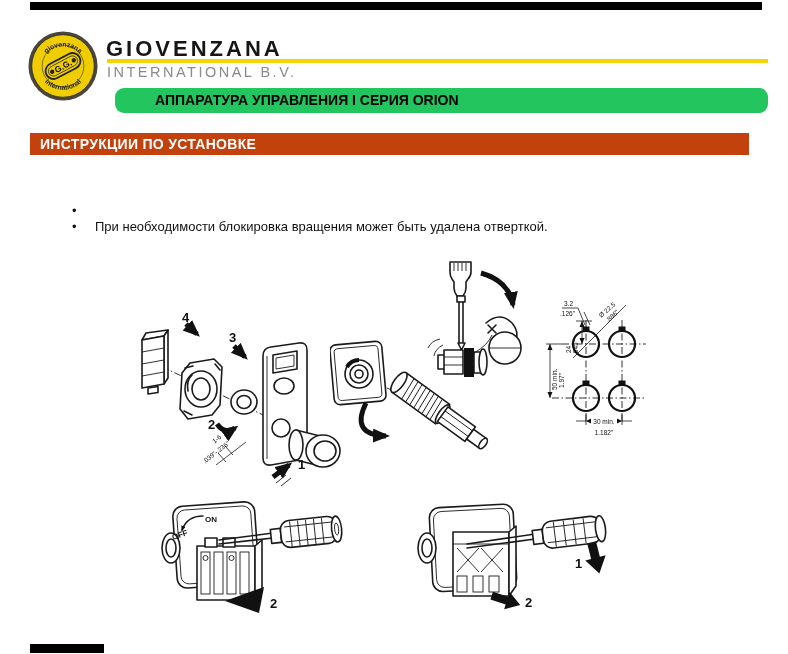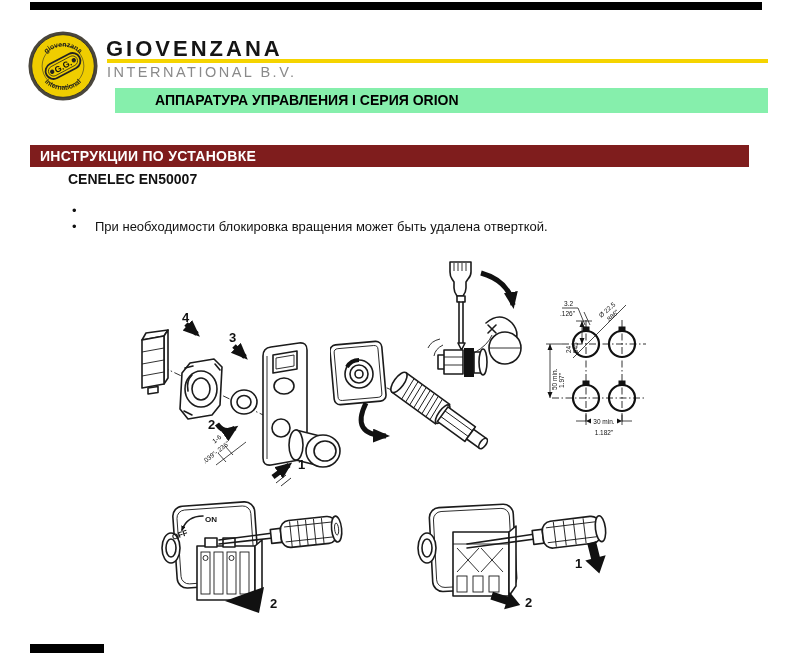--- a/index.html
+++ b/index.html
@@ -5,23 +5,23 @@
   html,body{margin:0;padding:0;background:#fff;}
   .page{position:relative;width:788px;height:654px;background:#fff;overflow:hidden;
         font-family:"Liberation Sans",sans-serif;color:#111;}
   .abs{position:absolute;}
   .top-rule{left:30px;top:2px;width:732px;height:8px;background:#000;}
   .bottom-rule{left:30px;top:644px;width:74px;height:9px;background:#000;}
   .logo-wrap{left:27px;top:30px;width:72px;height:72px;}
   .brand{left:106px;top:36px;font-size:22px;font-weight:700;letter-spacing:3px;color:#151515;}
   .brand-rule{left:107px;top:59px;width:661px;height:4px;background:#F5D400;}
   .subbrand{left:107px;top:64px;font-size:14.5px;font-weight:400;letter-spacing:2.5px;color:#8A8A8A;}
-  .banner{left:115px;top:88px;width:653px;height:25px;background:#86efac;}
+  .banner{left:115px;top:88px;width:653px;height:25px;background:#22c55e;border-radius:9px;}
   .banner span{display:block;padding-left:40px;line-height:25px;font-size:14px;font-weight:700;color:#000;}
-  .section-bar{left:30px;top:145px;width:719px;height:22px;background:#7f1d1d;}
+  .section-bar{left:30px;top:133px;width:719px;height:22px;background:#c2410c;}
   .section-bar span{display:block;padding-left:10px;line-height:22px;font-size:14px;font-weight:700;color:#fff;letter-spacing:.3px;}
   .standard{left:68px;top:171px;font-size:14px;font-weight:700;}
   .bullets{left:72px;top:203px;font-size:13px;line-height:16px;}
   .bullet-line{display:flex;}
   .bullet-glyph{width:23px;}
   .fig{position:absolute;display:block;}
   
   .ln{fill:none;stroke:#1b1b1b;stroke-width:1.6;stroke-linejoin:round;stroke-linecap:round;}
   .lnf{fill:#fff;stroke:#1b1b1b;stroke-width:1.6;stroke-linejoin:round;}
   .thin{fill:none;stroke:#1b1b1b;stroke-width:0.9;}
@@ -68,21 +68,20 @@
   <div class="abs subbrand">INTERNATIONAL B.V.</div>
 
   <div class="abs banner">
     <span>АППАРАТУРА УПРАВЛЕНИЯ I СЕРИЯ ORION</span>
   </div>
 
   <div class="abs section-bar">
     <span>ИНСТРУКЦИИ ПО УСТАНОВКЕ</span>
   </div>
 
-  <div class="abs standard">CENELEC EN50007</div>
 
   <div class="abs bullets">
     <div class="bullet-line">
       <span class="bullet-glyph">•</span>
     </div>
     <div class="bullet-line">
       <span class="bullet-glyph">•</span>
       <span>При необходимости блокировка вращения может быть удалена отверткой.</span>
     </div>
   </div>

